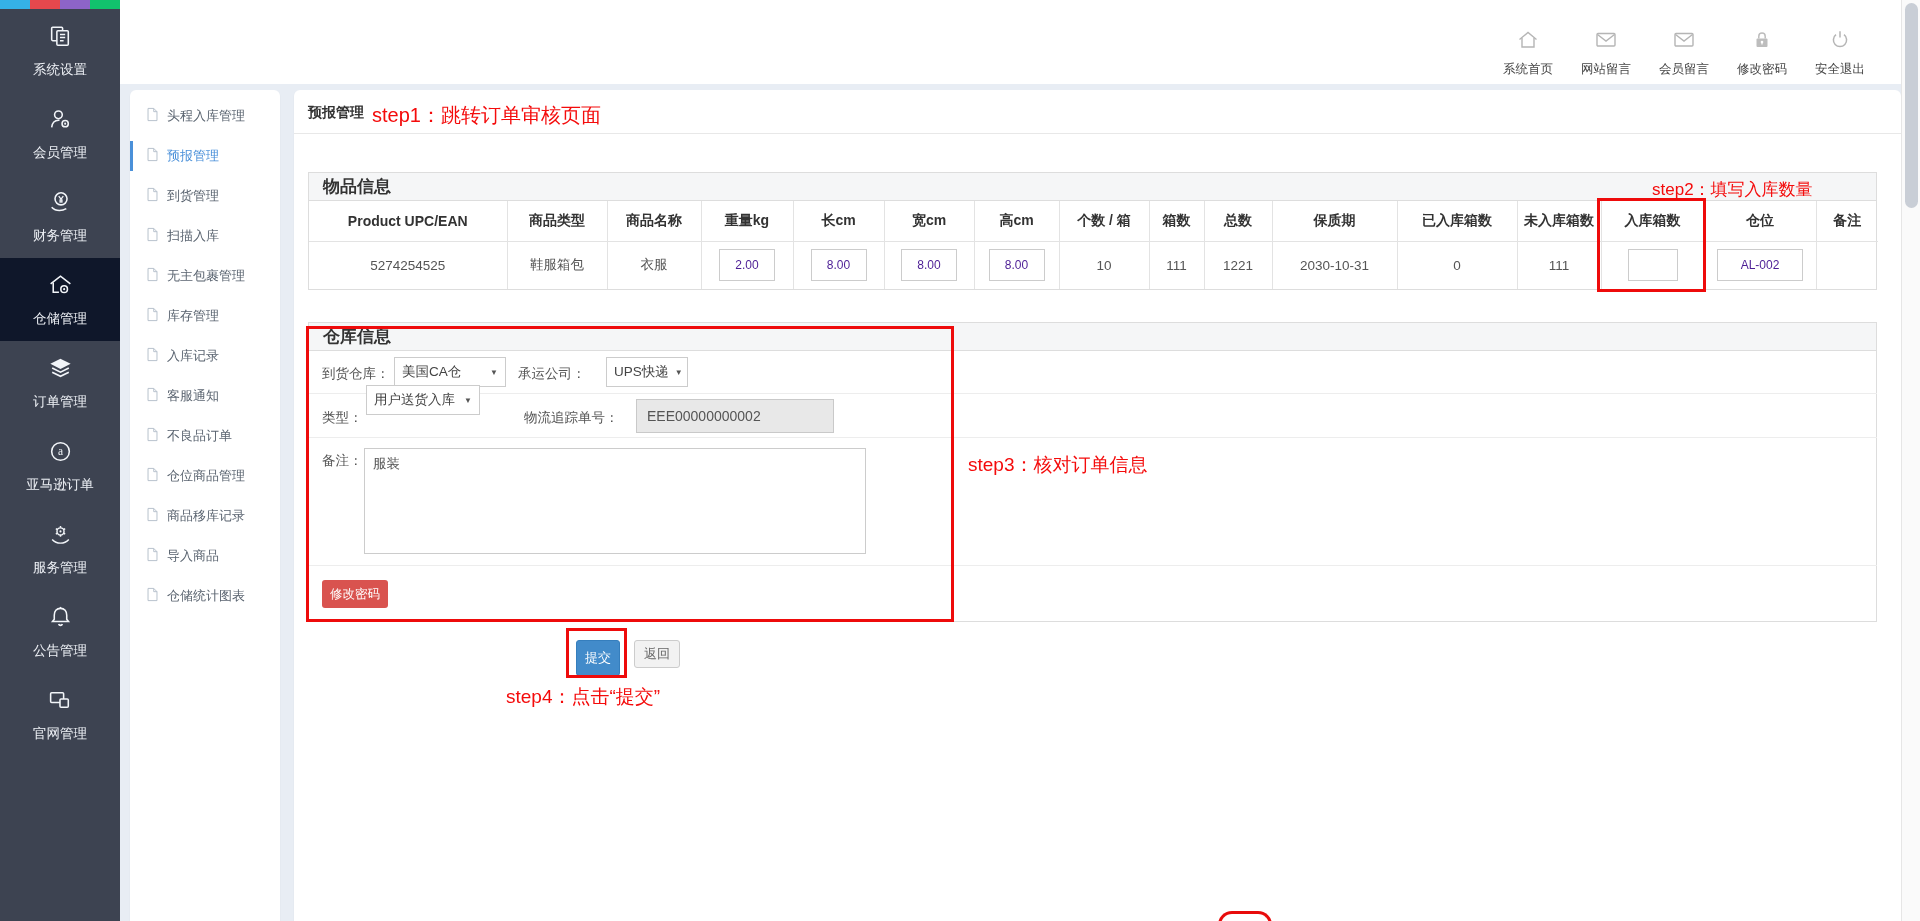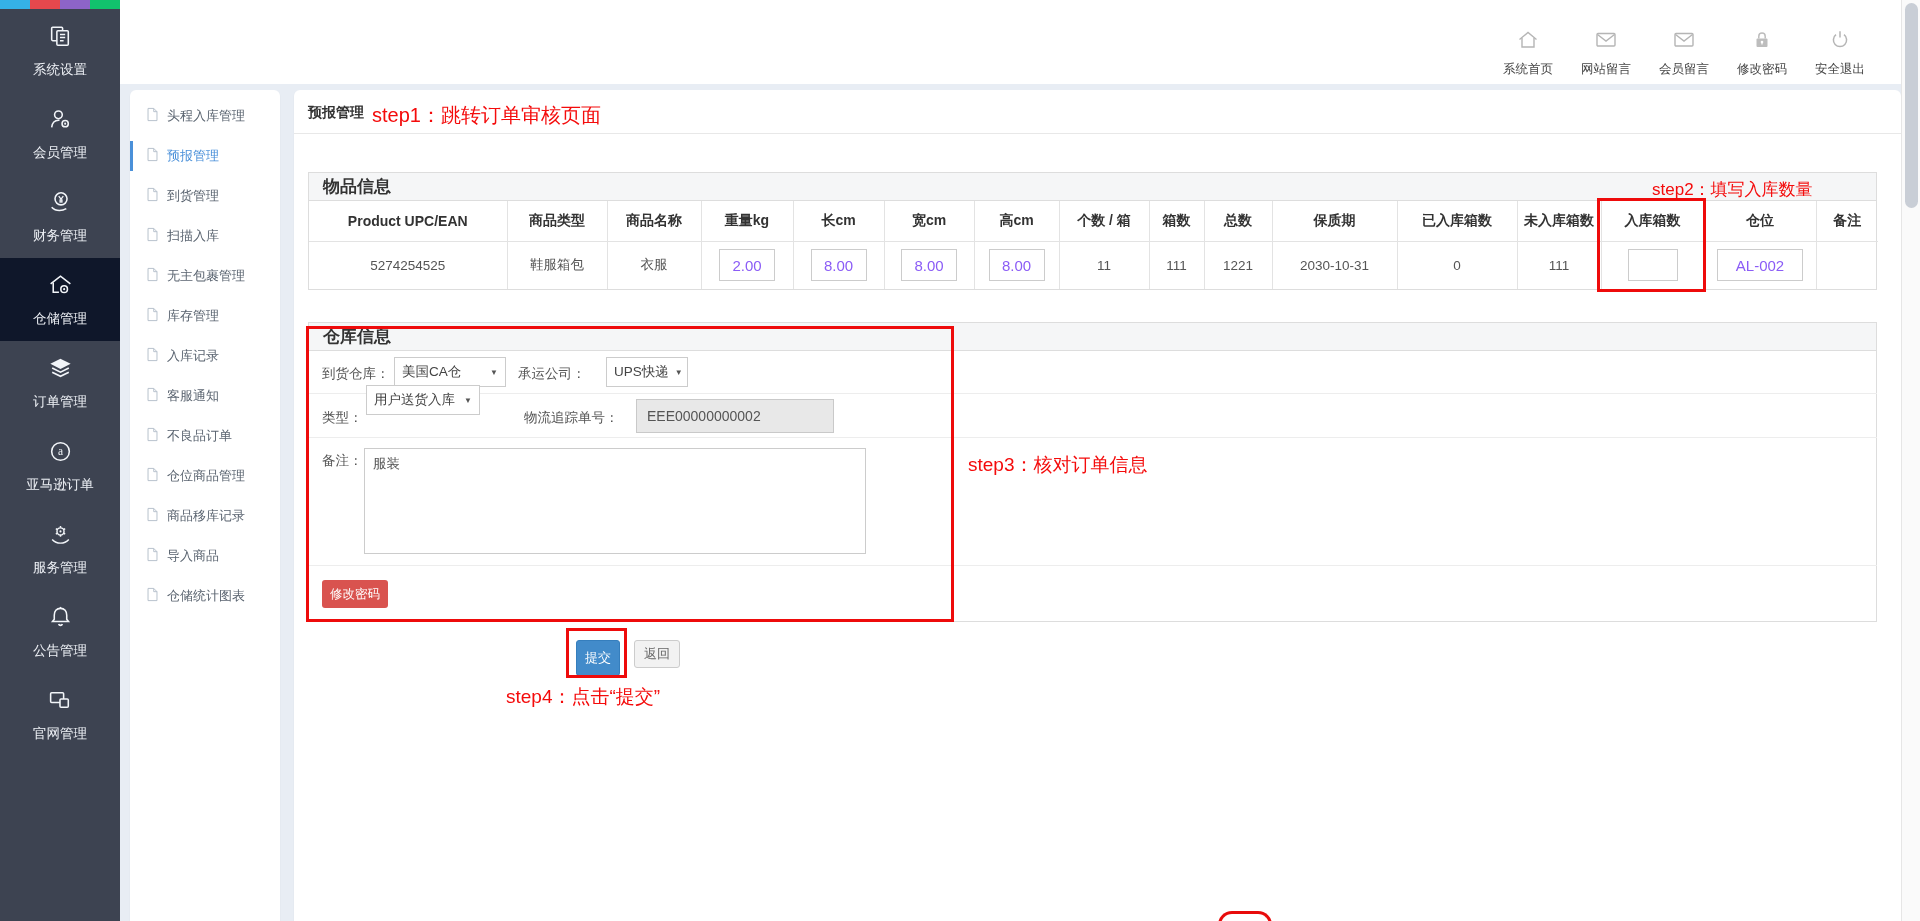--- a/index.html
+++ b/index.html
@@ -39,21 +39,21 @@
   .crumb-title { position:absolute; left:14px; top:14px; font-size:14px; font-weight:bold; color:#333; }
   
   .panel { position:absolute; background:#fff; border:1px solid #ddd; }
   .panel-bar { height:28px; line-height:27px; background:#f5f6f7; border-bottom:1px solid #ddd; padding-left:14px; font-size:17px; font-weight:bold; color:#333; }
   #goods-panel { left:308px; top:172px; width:1569px; }
   
   table.goods { width:100%; border-collapse:collapse; table-layout:fixed; }
   table.goods th { height:40px; font-size:14px; font-weight:bold; color:#333; border-right:1px solid #e3e3e3; border-bottom:1px solid #e3e3e3; text-align:center; overflow:hidden; }
   table.goods td { height:48px; font-size:13.5px; color:#555; border-right:1px solid #e3e3e3; text-align:center; overflow:hidden; }
   table.goods th:last-child, table.goods td:last-child { border-right:none; }
-  .cell-input { width:56px; height:32px; border:1px solid #ccc; text-align:center; font-size:15px; color:#8b5cf6; font-family:inherit; background:#fff; }
+  .cell-input { width:56px; height:32px; border:1px solid #ccc; text-align:center; font-size:12px; color:#4c1d95; font-family:inherit; background:#fff; }
   .cell-input.narrow { width:50px; }
   .cell-input.slot { width:86px; }
   
   #wh-panel { left:308px; top:322px; width:1569px; height:300px; }
   .wh-row { position:absolute; left:308px; width:1569px; border-bottom:1px solid #ededed; }
   .flabel { position:absolute; font-size:13.5px; color:#555; white-space:nowrap; }
   .sel { position:absolute; height:30px; border:1px solid #ccc; background:#fff; display:flex; align-items:center; justify-content:space-between; padding:0 7px; cursor:pointer; }
   .sel-txt { font-size:13.5px; color:#444; white-space:nowrap; }
   .sel-arr { font-size:8px; color:#555; margin-left:6px; }
   .tracking-input { position:absolute; left:636px; top:399px; width:198px; height:34px; background:#e8e8e8; border:1px solid #c9c9c9; font-size:14px; color:#555; padding-left:10px; font-family:inherit; }
@@ -344,21 +344,21 @@
       <th>备注</th>
     </tr>
     <tr>
       <td>5274254525</td>
       <td>鞋服箱包</td>
       <td>衣服</td>
       <td><input class="cell-input" value="2.00" style=""></td>
       <td><input class="cell-input" value="8.00" style=""></td>
       <td><input class="cell-input" value="8.00" style=""></td>
       <td><input class="cell-input" value="8.00" style=""></td>
-      <td>11</td>
+      <td>10</td>
       <td>111</td>
       <td>1221</td>
       <td>2030-10-31</td>
       <td>0</td>
       <td>111</td>
       <td><input class="cell-input narrow" value="" style=""></td>
       <td><input class="cell-input slot" value="AL-002" style=""></td>
       <td></td>
     </tr>
   </tbody>

